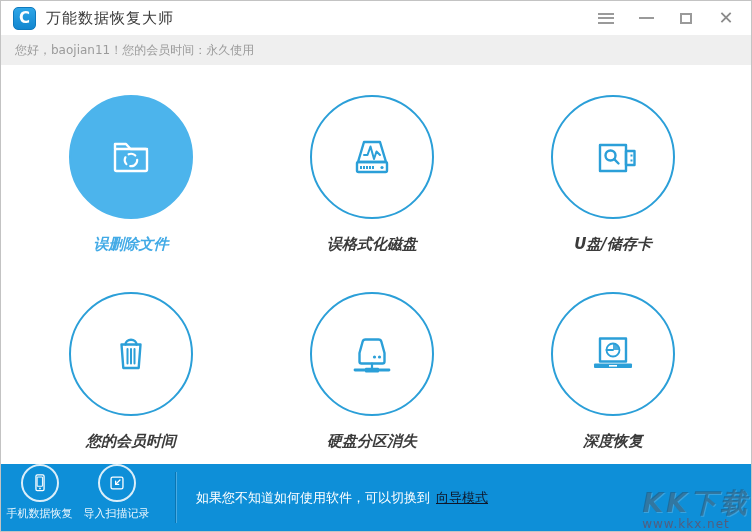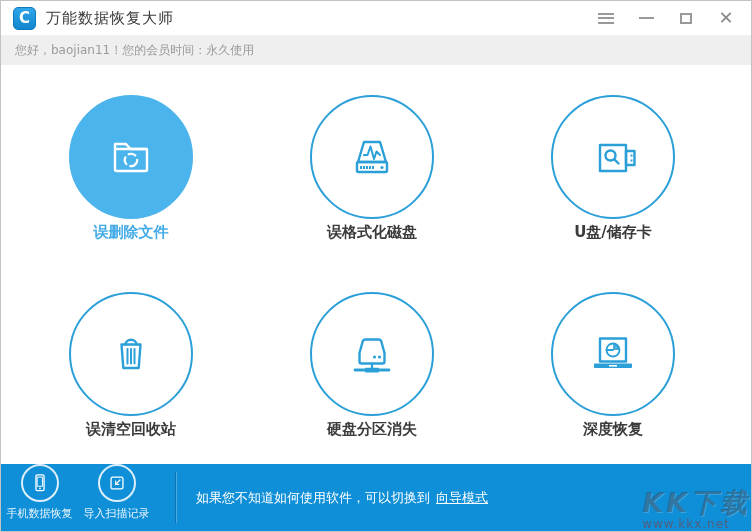--- a/index.html
+++ b/index.html
@@ -57,22 +57,23 @@
   .feature .circle {
     width:124px; height:124px; border-radius:50%;
     border:2px solid #2b9fd8;
     display:flex; align-items:center; justify-content:center;
     background:#fff;
   }
   .feature.active .circle {
     background:#4cb4ec; border-color:#4cb4ec;
   }
   .feature .flabel {
-    margin-top:4px; font-size:15px; font-weight:bold; color:#3b3b3b;
+    margin-top:16px; font-size:15px; font-weight:bold; color:#3b3b3b;
     white-space:nowrap;
+    font-style:italic;
   }
   .feature.active .flabel { color:#42aae6; }
 
   
   .bottombar {
     position:absolute; left:0; right:0; bottom:0; height:67px;
     background:#0e8fd8; display:flex; align-items:stretch;
   }
   .tools { display:flex; }
   .tool {
@@ -90,21 +91,21 @@
   .separator {
     width:1px; margin:8px 0 8px 20px;
     background:rgba(0,0,0,0.18);
     box-shadow:1px 0 0 rgba(255,255,255,0.25);
   }
   .hint {
     display:flex; align-items:center; padding-left:20px;
     font-size:13px; color:#ffffff;
   }
   .hint a {
-    color:#ffffff; text-decoration:underline; margin-left:6px; cursor:pointer;
+    color:#0f172a; text-decoration:underline; margin-left:6px; cursor:pointer;
   }
 
   
   .watermark {
     position:absolute; right:1px; bottom:0; 
     pointer-events:none; line-height:1.1;
   }
   .wm1 {
     font-size:27px; font-weight:bold; letter-spacing:3px;
     color:rgba(43,75,99,0.50);
@@ -204,21 +205,21 @@
         <svg width="64" height="64" viewBox="0 0 64 64">
           <g fill="none" stroke="#2b9fd8" stroke-width="2.4" stroke-linejoin="round" stroke-linecap="round">
             <path d="M26.5 22.5 a5.5 4.8 0 0 1 11 0"></path>
             <path d="M22.5 22.5 h19 l-1.8 23.5 h-15.4 z"></path>
             <line x1="28.5" y1="27" x2="28.5" y2="41.5" stroke-width="2"></line>
             <line x1="32" y1="27" x2="32" y2="41.5" stroke-width="2"></line>
             <line x1="35.5" y1="27" x2="35.5" y2="41.5" stroke-width="2"></line>
           </g>
         </svg>
       </div>
-      <div class="flabel">误清空回收站</div>
+      <div class="flabel">您的会员时间</div>
     </div>
 
     <div class="feature">
       <div class="circle">
         <svg width="64" height="64" viewBox="0 0 64 64">
           <g fill="none" stroke="#2b9fd8" stroke-width="2.4" stroke-linejoin="round" stroke-linecap="round">
             <path d="M25.5 17.5 h13 a3 3 0 0 1 2.9 2.2 l3.1 11.3 v8.5 a2 2 0 0 1 -2 2 h-21 a2 2 0 0 1 -2 -2 v-8.5 l3.1 -11.3 a3 3 0 0 1 2.9 -2.2 z"></path>
             <line x1="32" y1="41.5" x2="32" y2="46.5" stroke-width="2.2"></line>
             <line x1="15" y1="48" x2="49" y2="48" stroke-width="2.8"></line>
           </g>

